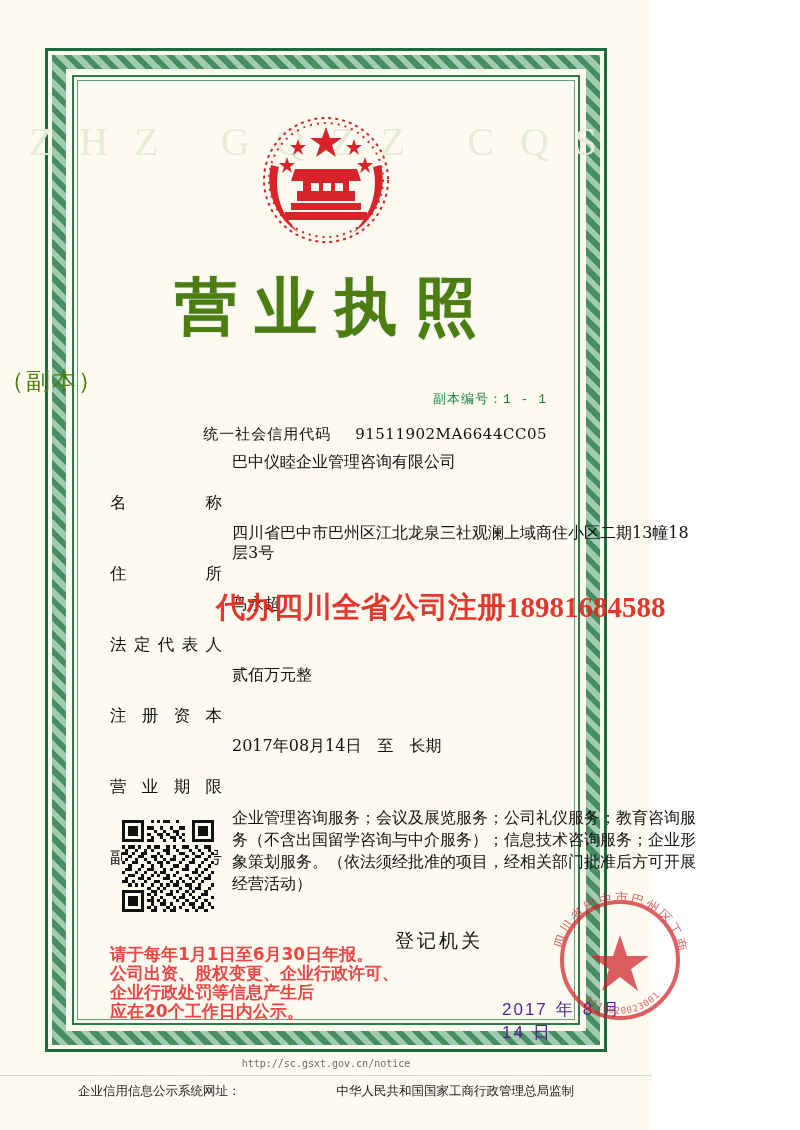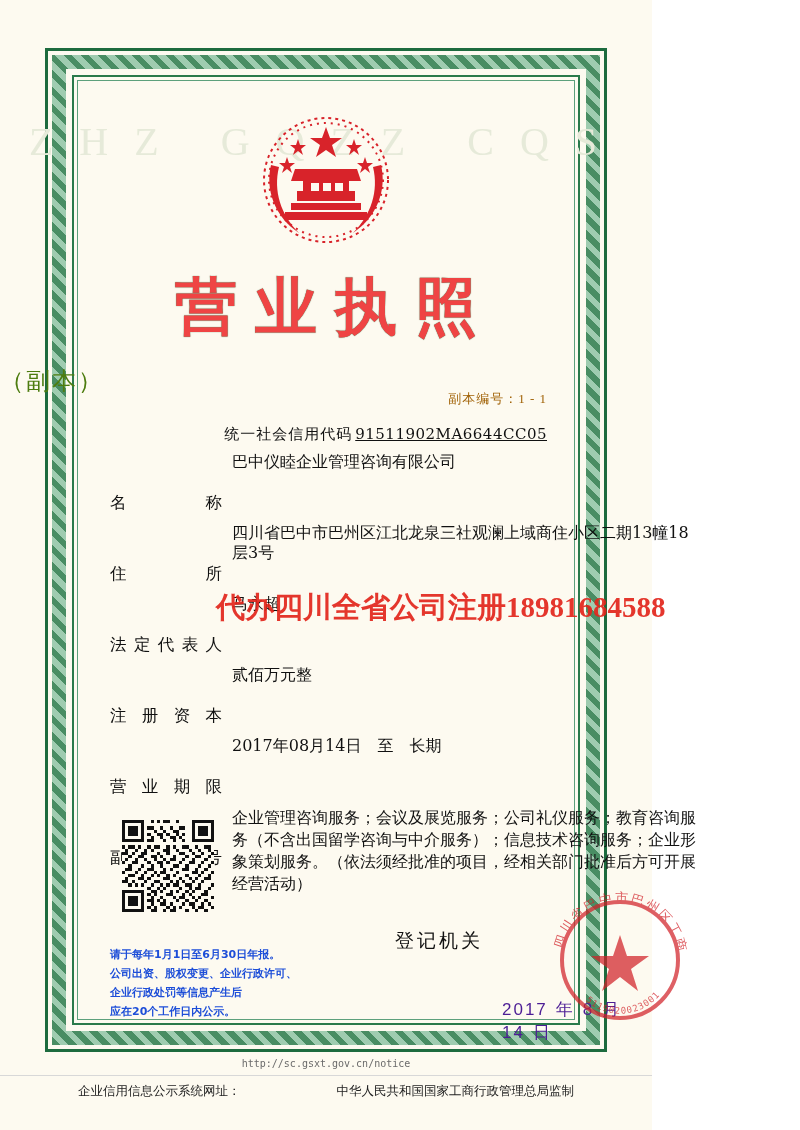--- a/index.html
+++ b/index.html
@@ -48,44 +48,44 @@
     width:150px;height:150px;
   }
   .title{
     position:absolute;left:0;right:0;top:265px;
     text-align:center;
     font-family:"DejaVu Serif","Liberation Serif",serif;
     font-weight:bold;
     font-size:62px;
     letter-spacing:18px;
     text-indent:18px;
-    color:#ef4444;
+    color:#4d7c0f;
     text-shadow:0 0 1px #1f6b3c;
   }
   .subtitle{
     position:absolute;left:0;right:0;top:365px;
     text-align:left;
     font-family:"DejaVu Serif","Liberation Serif",serif;
     font-size:24px;
     color:#4d7c0f;
     letter-spacing:2px;
   }
   .copy-no{
     position:absolute;right:105px;top:390px;
-    font-size:13px;color:#a16207;
-    font-family:Liberation Serif, serif;
+    font-size:13px;color:#15803d;
+    font-family:Liberation Mono, monospace;
     letter-spacing:1px;
   }
   .credit-code{
     position:absolute;right:105px;top:425px;
     font-size:15px;color:#111;
     font-family:"DejaVu Serif","Liberation Serif",serif;
     letter-spacing:1px;
   }
-  .credit-code .num{letter-spacing:0.5px;margin-left:3px;text-decoration:underline;}
+  .credit-code .num{letter-spacing:0.5px;margin-left:24px;}
 
   .fields{
     position:absolute;left:110px;top:452px;width:590px;
   }
   .row{
     display:flex;
     margin-bottom:9px;
     font-family:"DejaVu Serif","Liberation Serif",serif;
     color:#111;
   }
@@ -115,21 +115,21 @@
     white-space:nowrap;
     opacity:.92;
   }
 
   .qr{
     position:absolute;left:122px;top:820px;width:92px;height:92px;
   }
 
   .notice{
     position:absolute;left:110px;top:945px;
-    font-size:11px;line-height:19px;color:#1d4ed8;
+    font-size:17px;line-height:19px;color:#ef4444;
     font-family:"DejaVu Sans","Liberation Sans",sans-serif;
     font-weight:bold;
   }
   .reg-authority{
     position:absolute;left:395px;top:928px;
     font-size:19px;color:#111;letter-spacing:3px;
     font-family:"DejaVu Serif","Liberation Serif",serif;
   }
   .date-line{
     position:absolute;left:498px;top:998px;

